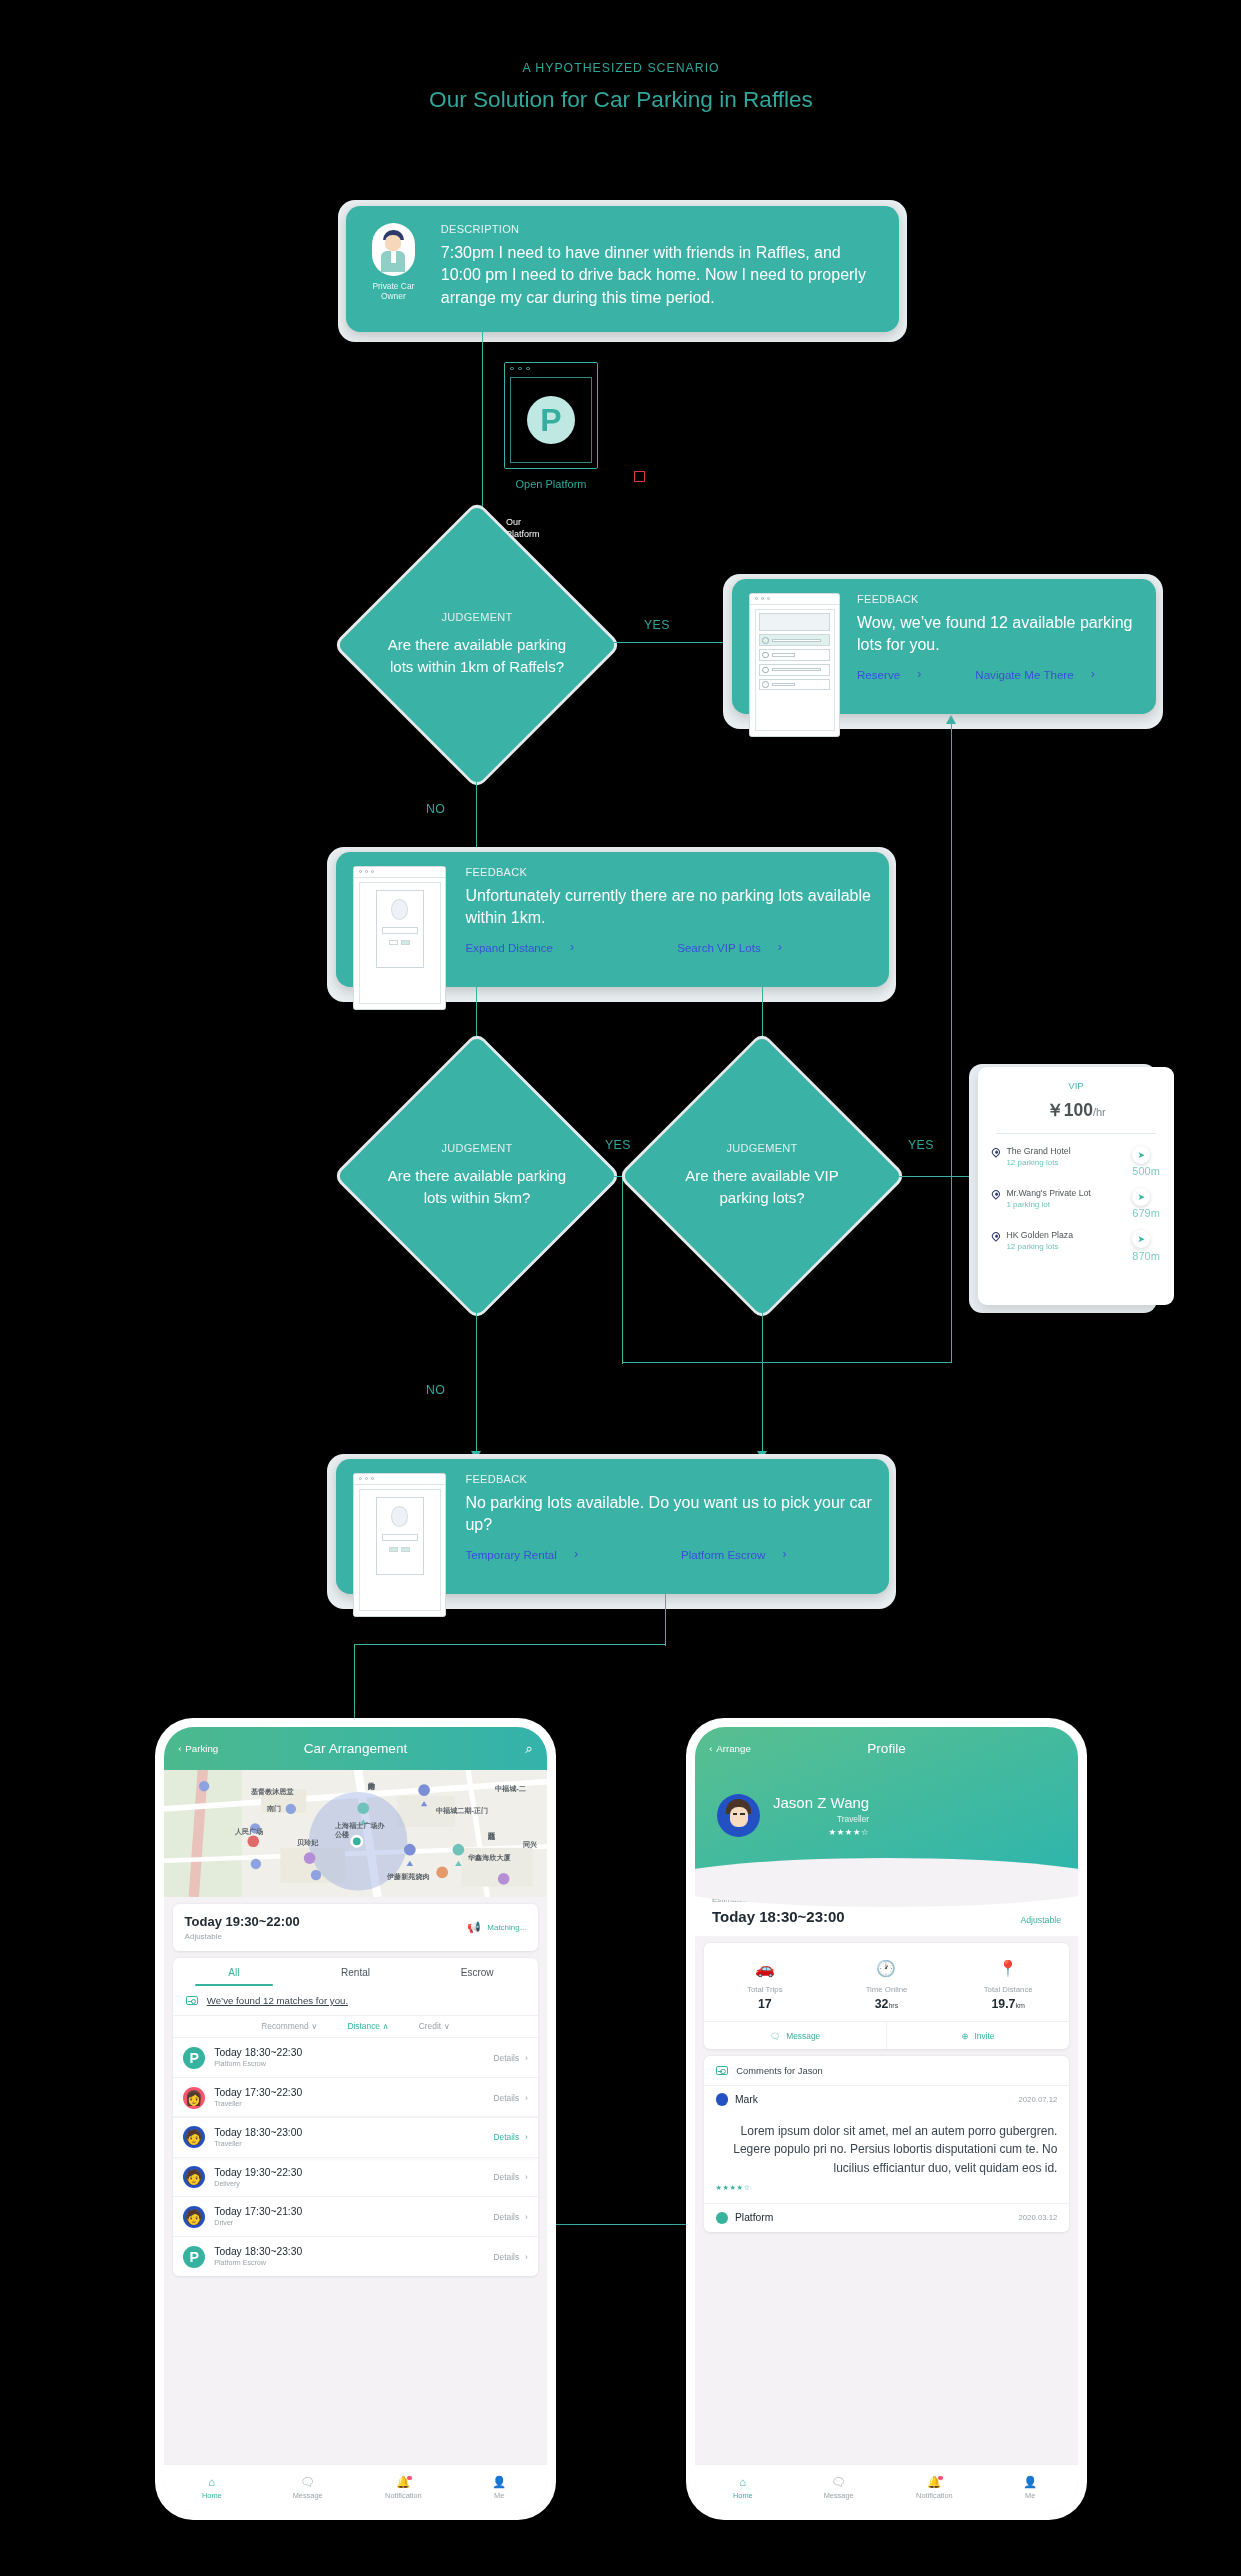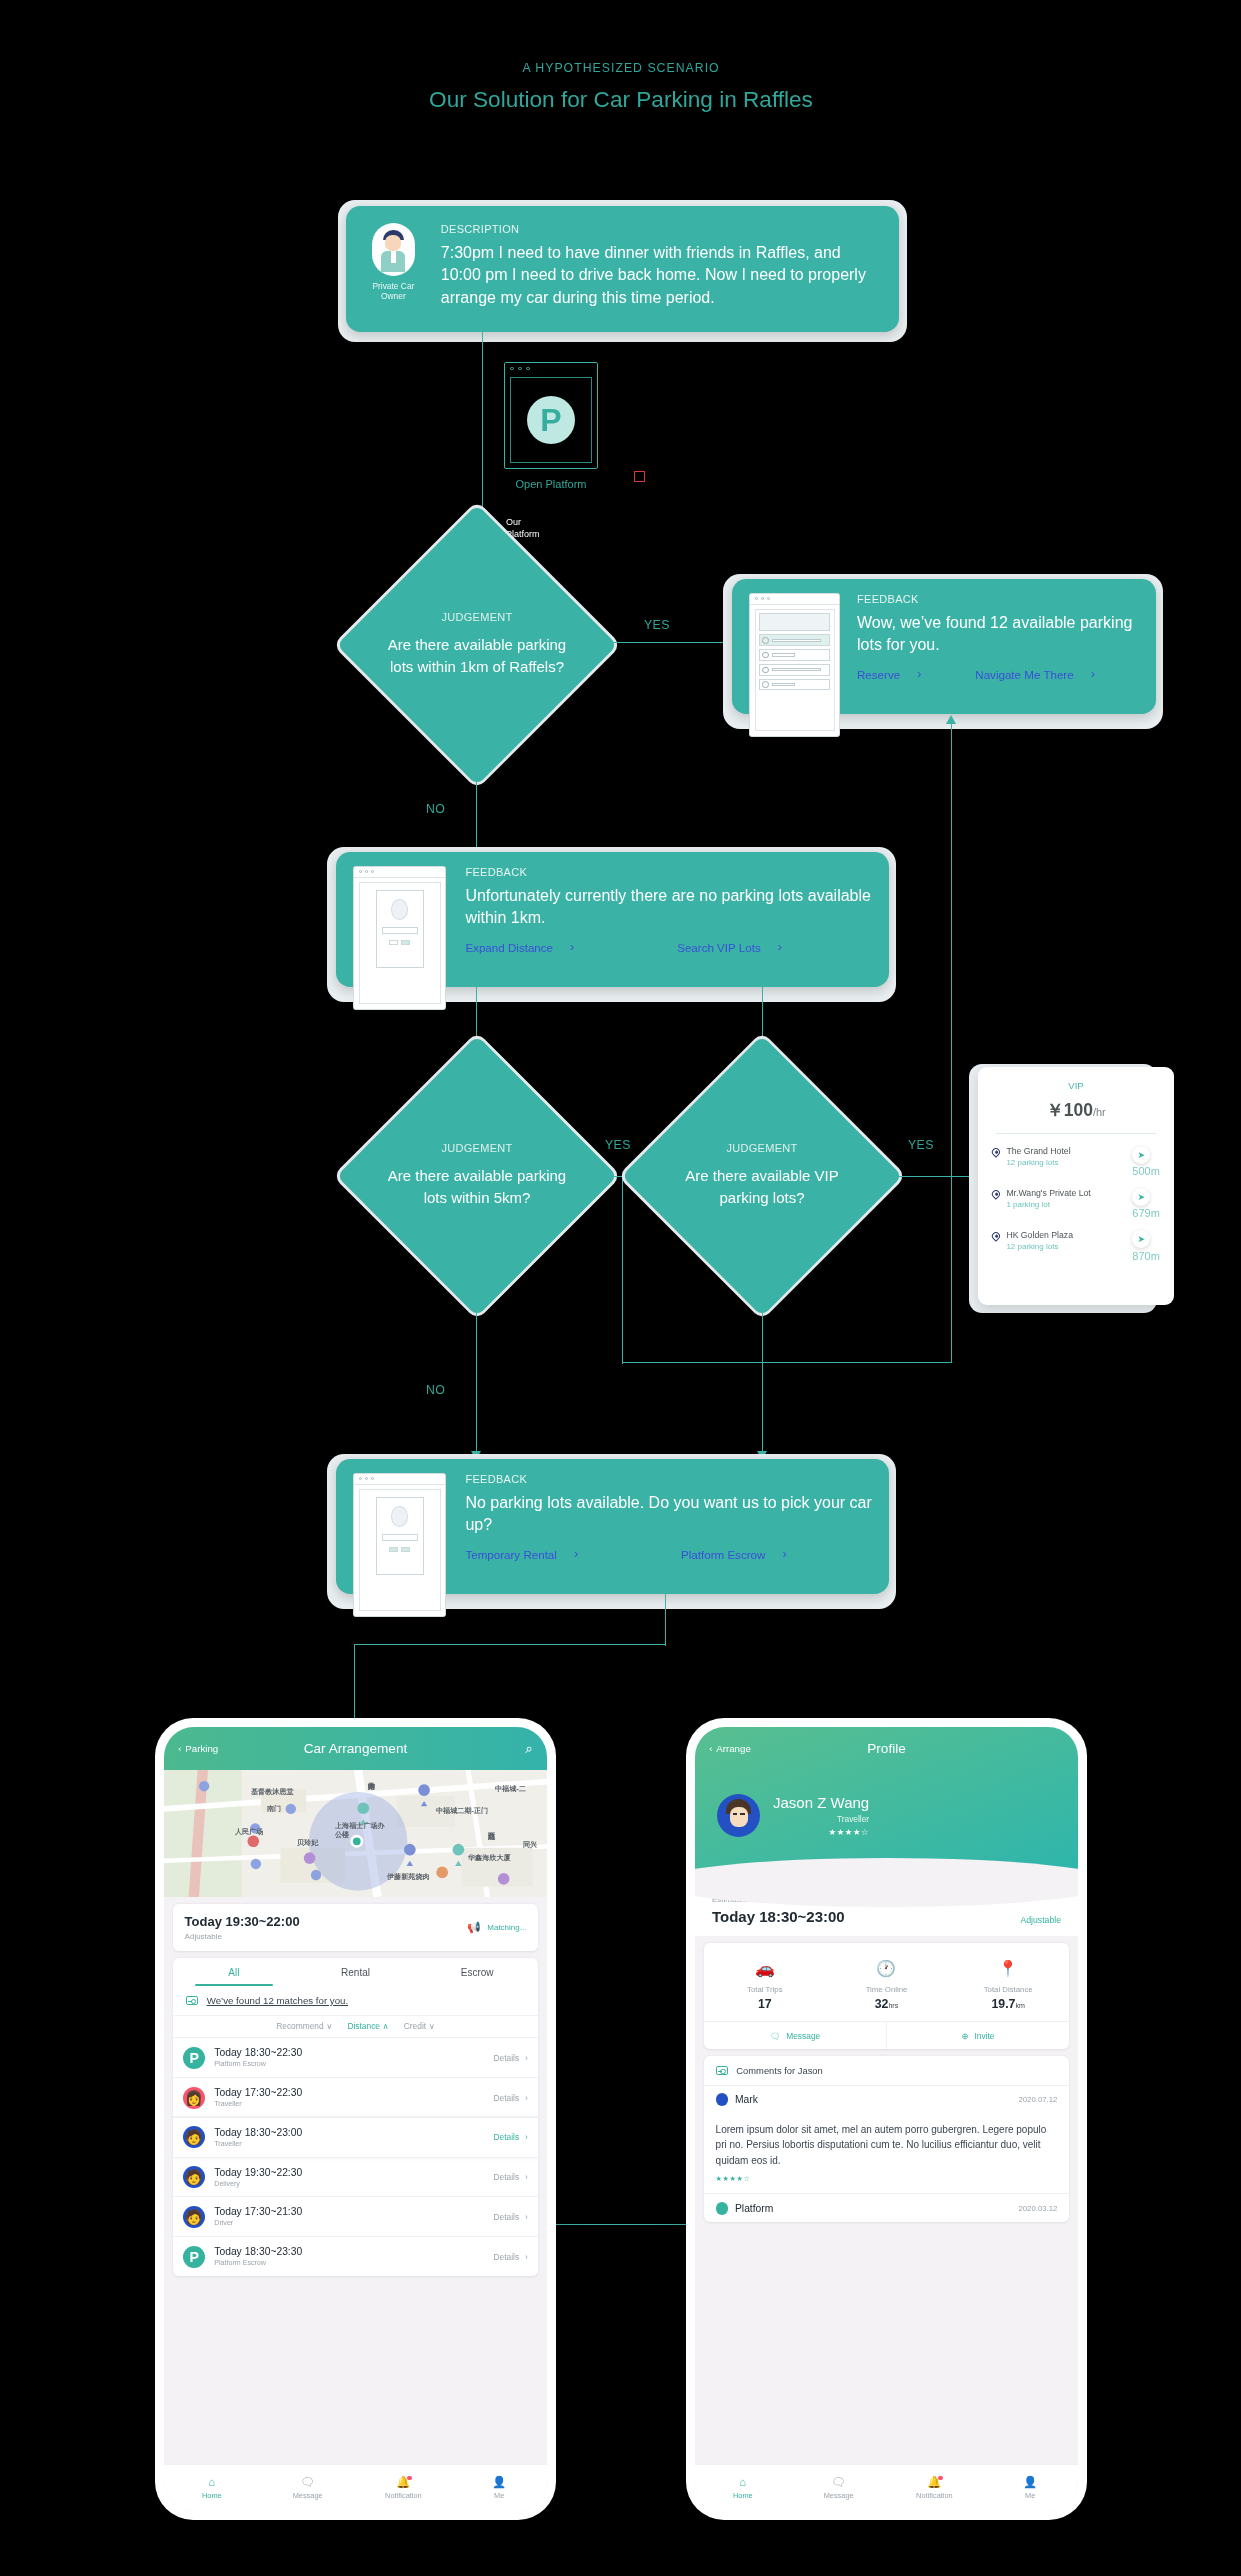--- a/index.html
+++ b/index.html
@@ -112,21 +112,21 @@
 
   .seg { display:flex; }
   .seg div { flex:1; text-align:center; font-size:10px; color:#49525a; padding:9px 0 7.8px; position:relative;}
   .seg div.on { color:#36b39f; }
   .seg div.on:after { content:""; position:absolute; left:18%; right:18%; bottom:0; height:1.9px; background:#36b39f; border-radius:1.3px;}
 
   .matches { display:flex;align-items:center;gap:8.4px; padding:9.7px 13px 8.4px; font-size:9.7px;color:#3a4550;text-decoration:underline;}
   .tagico { width:12.3px;height:9px;border:1px solid #36b39f;border-radius:1.9px;position:relative;flex:0 0 auto;}
   .tagico:after{content:"";position:absolute;right:1.3px;top:1.3px;width:3.2px;height:3.2px;border:1px solid #36b39f;border-radius:50%;}
   .tagico:before{content:"";position:absolute;left:1.3px;top:3.6px;width:3.9px;height:1px;background:#36b39f;}
-  .sorts { display:flex; justify-content:center; gap:15px; padding:5.2px 0 6.5px; border-top:0.6px solid #eef1f3;}
+  .sorts { display:flex; justify-content:center; gap:30px; padding:5.2px 0 6.5px; border-top:0.6px solid #eef1f3;}
   .sorts span { font-size:8.4px;color:#9aa3ab; display:flex;align-items:center;gap:2.6px;}
   .sorts span.on { color:#36b39f; }
   .lrow { display:flex; align-items:center; padding:8.4px 10.3px; border-top:0.6px solid #eef1f3; gap:9px;}
   .lrow .av { width:22px;height:22px;border-radius:50%;flex:0 0 auto; display:flex;align-items:center;justify-content:center;
       color:#fff;font-size:14.2px;font-weight:700;}
   .lrow .t1 { font-size:10.3px;color:#212b33; }
   .lrow .t2 { font-size:7.1px;color:#9aa3ab; margin-top:1.9px;}
   .lrow .det { margin-left:auto; font-size:8.4px; color:#9aa3ab; display:flex;align-items:center;gap:5.8px;}
   .lrow.sel { background:#fff; box-shadow:0 0 0 0.6px #eceff1, 0 1.3px 4.5px rgba(0,0,0,.06);}
   .lrow.sel .det { color:#36b39f; }
@@ -156,21 +156,21 @@
   .stat3 .sv small{font-size:7.1px;font-weight:400;color:#3d474f;}
   .two-act { display:flex; border-top:0.6px solid #eef1f3; }
   .two-act div { flex:1; display:flex;align-items:center;justify-content:center;gap:5.8px;
       padding:8.4px 0; font-size:8.4px;color:#36b39f;}
   .two-act div:first-child { border-right:0.6px solid #eef1f3;}
   .cm-head { display:flex;align-items:center;gap:8.4px;padding:9.7px 11.6px 8.4px;font-size:9.4px;color:#3a4550;}
   .cm-row { display:flex;align-items:center;padding:7.8px 11.6px;border-top:0.6px solid #eef1f3;}
   .cm-row .cav { width:12.3px;height:12.3px;border-radius:50%;margin-right:7.1px;}
   .cm-row .cn { font-size:10.3px;color:#212b33;}
   .cm-row .cd { margin-left:auto;font-size:7.8px;color:#9aa3ab;}
-  .cm-txt { padding:8.4px 11.6px 0; font-size:10px;line-height:1.55;color:#3a4550;}
+  .cm-txt { padding:8.4px 11.6px 0; font-size:12px;line-height:1.55;color:#3a4550;text-align:right;}
   .cm-stars { padding:5.8px 11.6px 10.3px; color:#36b39f; font-size:7.1px; letter-spacing:0.6px;}
 
   
   .mapbox { height:127px; position:relative; overflow:hidden; background:#eceee7;}
 </style>
 </head>
 <body>
 
 <div id="hdr" class="abs">
   <div class="kicker">A HYPOTHESIZED SCENARIO</div>

